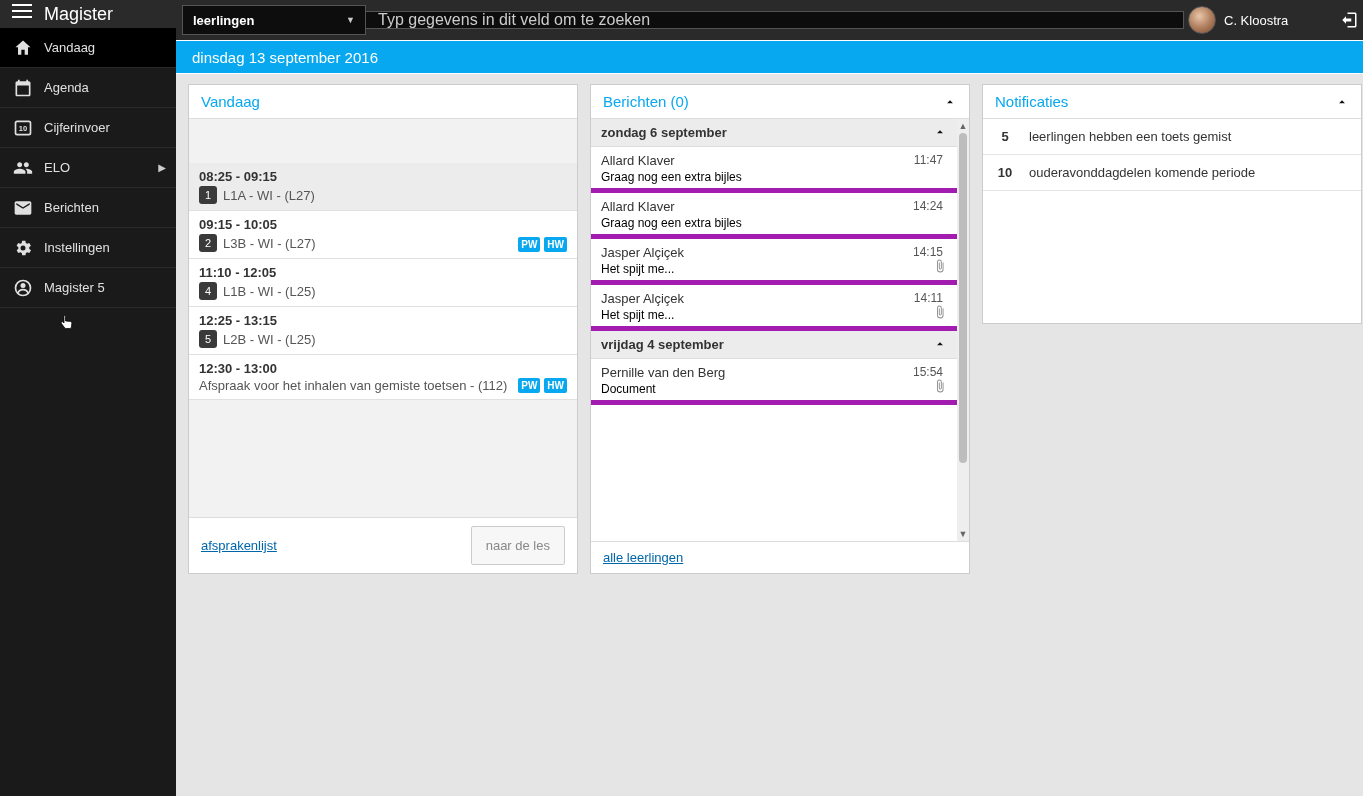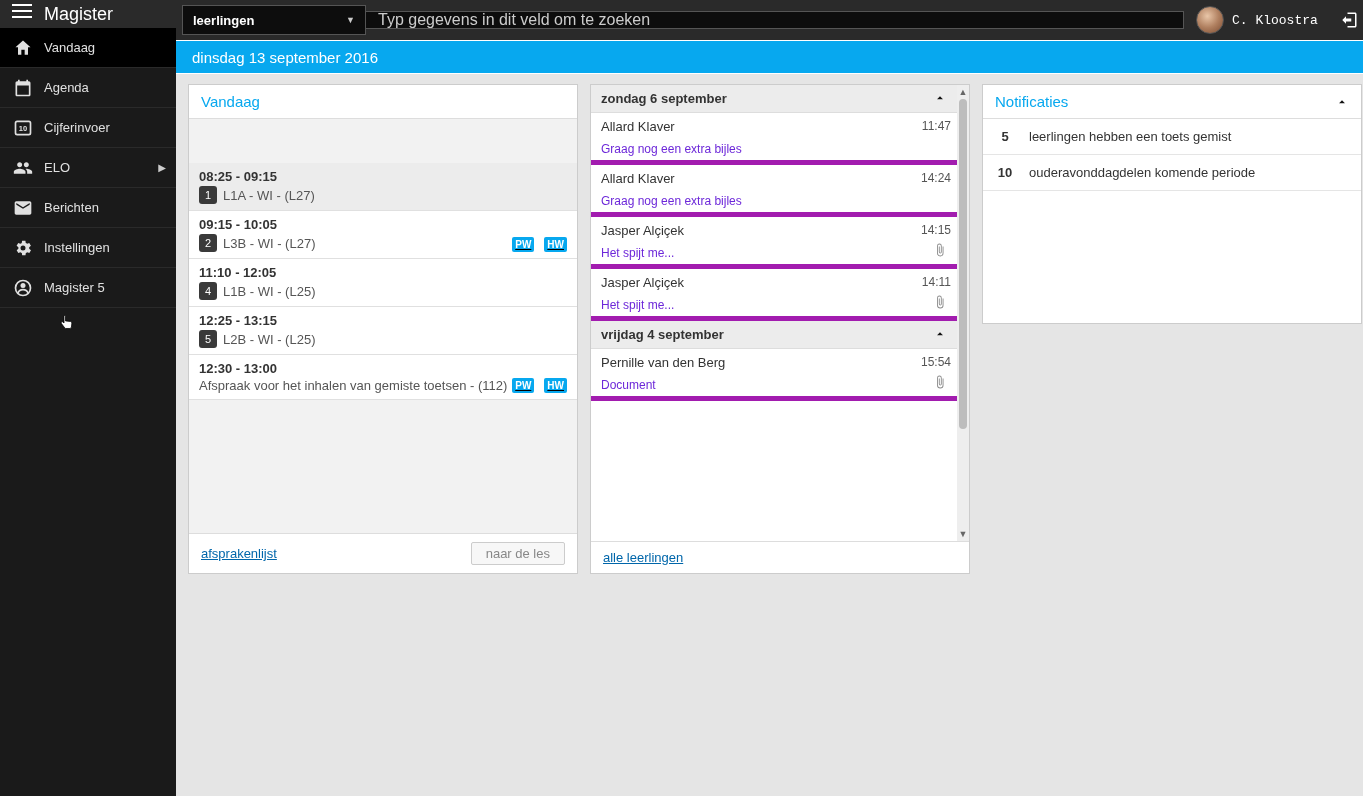--- a/index.html
+++ b/index.html
@@ -18,63 +18,63 @@
   .nav-icon { width:22px; height:22px; margin-right:10px; display:flex; align-items:center; justify-content:center; }
   svg.icon { width:20px; height:20px; fill:#e0e0e0; }
 
   
   .main { flex:1; display:flex; flex-direction:column; height:796px; }
   .topbar { height:40px; background:#2a2a2a; display:flex; align-items:center; padding:0 10px 0 6px; }
   .search-select { display:flex; align-items:center; background:#0d0d0d; border:1px solid #555; height:30px; width:184px; padding:0 10px; color:#fff; font-weight:bold; font-size:13px; justify-content:space-between; }
   .search-select .tri { font-size:9px; color:#ccc; }
   .search-input { flex:1; height:18px; background:#0d0d0d; border:1px solid #555; border-left:none; color:#84cc16; padding:0 12px; font-size:16px; }
   .search-input::placeholder { color:#ccc; }
-  .user-block { display:flex; align-items:center; width:150px; justify-content:flex-start; padding-left:12px; color:#fff;font-family:Liberation Mono, monospace; }
+  .user-block { display:flex; align-items:center; width:150px; justify-content:flex-start; padding-left:4px; color:#fff; }
   .avatar { width:28px; height:28px; border-radius:50%; background:radial-gradient(circle at 40% 35%, #e9c6a8 0%, #b08060 50%, #7a4a30 100%); border:1px solid #555; margin-right:8px; }
   .logout { width:30px; display:flex; align-items:center; justify-content:center; color:#fff; font-size:16px; cursor:pointer; }
 
   .date-bar { height:34px; background:#07a8ef; color:#fff; display:flex; align-items:center; padding:0 16px; font-size:15px; border-bottom:1px solid #fff; border-top:1px solid #fff;}
 
   .content { flex:1; padding:10px 12px; display:flex; gap:12px; }
   .card { background:#fff; border:1px solid #ccc; display:flex; flex-direction:column; }
   .card-head { padding:8px 12px; color:#07a8ef; font-size:15px; font-weight:500; border-bottom:1px solid #ddd; display:flex; align-items:center; justify-content:space-between; }
   .chev { width:14px; height:14px; display:inline-block; }
   .chev svg { width:14px; height:14px; fill:#111; }
 
   
   .card.vandaag { width:390px; height:490px; }
   .sched-list { flex:1; overflow:auto; background:#f2f2f2;}
   .sched-item { background:#fff; border-bottom:1px solid #e0e0e0; padding:6px 10px 6px 10px; position:relative;}
   .sched-item.sel { background:#ececec;margin-top:44px;}
   .sched-time { font-weight:bold; font-size:13px; color:#333; }
   .sched-line { display:flex; align-items:center; margin-top:2px; color:#555; font-size:13px;}
   .hour-badge { display:inline-flex; align-items:center; justify-content:center; width:18px; height:18px; background:#3a3a3a; color:#fff; font-size:11px; border-radius:3px; margin-right:6px;}
-  .tags { position:absolute; right:10px; bottom:6px; display:flex; gap:10px;text-decoration:underline;}
+  .tags { position:absolute; right:10px; bottom:6px; display:flex; gap:4px;}
   .tag  { background:#07a8ef; color:#fff; font-size:10px; font-weight:bold; padding:2px 3px; border-radius:2px;}
   .card-foot { border-top:1px solid #ddd; padding:8px 12px; display:flex; align-items:center; justify-content:space-between;}
   .link { color:#0066aa; text-decoration:underline; font-size:13px; cursor:pointer; }
-  .btn  { border:1px solid #ccc; background:#f7f7f7; color:#888; padding:3px 14px; font-size:13px; border-radius:2px;}
+  .btn  { border:1px solid #ccc; background:#f7f7f7; color:#888; padding:11px 14px; font-size:13px; border-radius:2px;}
 
   
   .card.berichten { width:380px; height:490px; }
   .msg-list { flex:1; overflow:hidden; position:relative;}
   .msg-scroll { position:absolute; inset:0 12px 0 0; overflow-y:auto;}
   .msg-scroll::-webkit-scrollbar { width:12px; }
   .msg-scroll::-webkit-scrollbar-track { background:#eee;}
   .msg-scroll::-webkit-scrollbar-thumb { background:#bbb; border-radius:6px;}
   .custom-scroll { position:absolute; right:0; top:0; bottom:0; width:12px; background:#eee;}
   .custom-scroll .thumb-up   { position:absolute; top:2px; left:0; right:0; text-align:center; font-size:9px; color:#666;}
   .custom-scroll .thumb-down { position:absolute; bottom:2px; left:0; right:0; text-align:center; font-size:9px; color:#666;}
   .custom-scroll .thumb      { position:absolute; top:14px; left:2px; right:2px; height:330px; background:#bdbdbd; border-radius:5px;}
 
   .msg-day  { background:#ececec; padding:6px 10px; font-weight:bold; color:#333; display:flex; justify-content:space-between; border-bottom:1px solid #ddd; }
   .msg-item { background:#fff; padding:6px 10px 4px 10px; border-bottom:5px solid #a21caf; position:relative;}
   .msg-from { color:#333; font-size:13px; }
-  .msg-time { position:absolute; right:6px; top:6px; color:#555; font-size:12px;}
-  .msg-body { color:#6d28d9; font-size:12px; margin-top:8px;}
+  .msg-time { position:absolute; right:14px; top:6px; color:#555; font-size:12px;}
+  .msg-body { color:#000000; font-size:12px; margin-top:2px;}
   .clip { position:absolute; right:10px; bottom:4px; font-size:13px; color:#888;}
   .msg-foot { padding:8px 12px; border-top:1px solid #ddd;}
 
   
   .card.notif { width:380px; height:240px; }
   .notif-list { flex:1;}
   .notif-item { padding:10px 12px; border-bottom:1px solid #e5e5e5; display:flex; gap:14px; color:#333;}
   .notif-item b { width:20px; text-align:center;}
 
   .cursor-hand { position:absolute; left:58px; top:312px; width:18px; height:22px; pointer-events:none;}
@@ -210,20 +210,26 @@
             </div>
           </div>
         </div>
       <div class="card-foot">
         <span class="link">afsprakenlijst</span>
         <button class="btn">naar de les</button>
       </div>
     </div>
 
     <div class="card berichten">
+      <div class="card-head">
+        <span>Berichten (0)</span>
+        <span class="chev"><svg viewBox="0 0 24 24">
+              <path d="M7 14l5-5 5 5z"></path>
+            </svg></span>
+      </div>
       <div class="msg-list">
         <div class="msg-scroll" id="msgs">
             <div class="msg-day">
               <span>zondag 6 september</span>
               <span class="chev"><svg viewBox="0 0 24 24">
                   <path d="M7 14l5-5 5 5z"></path>
                 </svg></span>
             </div>
             <div class="msg-item">
               <div class="msg-from">Allard Klaver</div>

